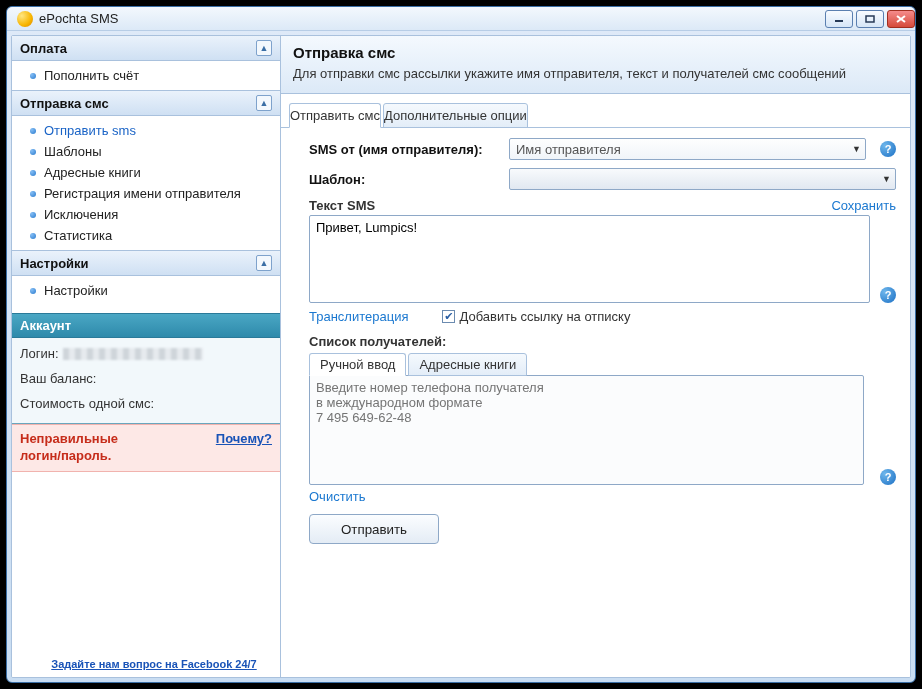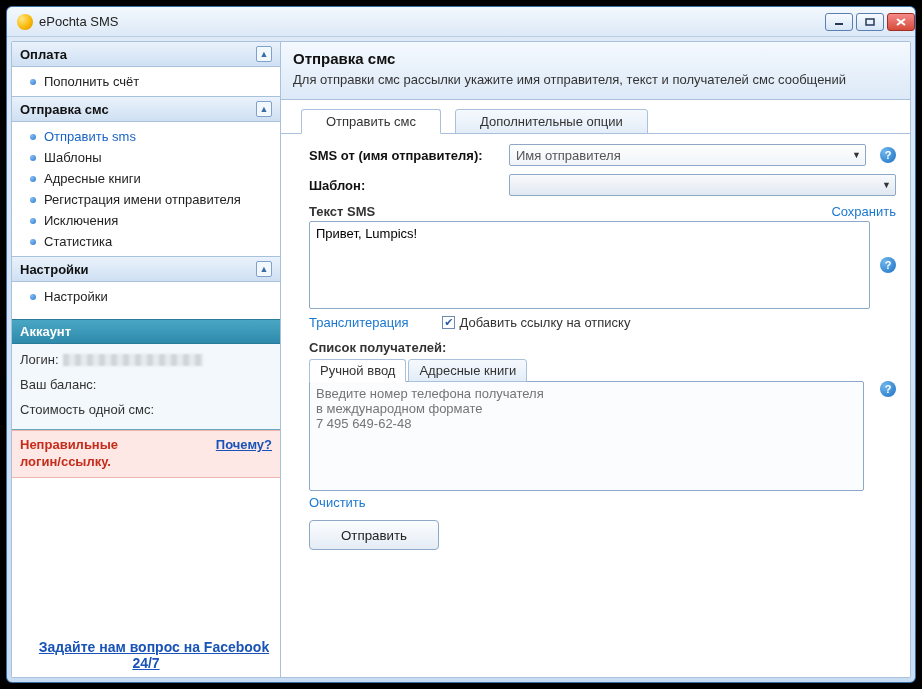--- a/index.html
+++ b/index.html
@@ -14,21 +14,21 @@
   }
   .window {
     position: absolute; inset: 6px;
     background: linear-gradient(#dfeaf8, #c9ddf2);
     border: 1px solid #3a6ea5;
     border-radius: 6px;
     box-shadow: 0 0 6px rgba(0,0,0,0.6);
     display: flex; flex-direction: column;
   }
   .titlebar {
-    height: 30px;
+    height: 24px;
     display: flex; align-items: center;
     padding: 0 0 0 10px;
     background: linear-gradient(#f3f8fd, #dce9f7);
     border-bottom: 1px solid #b7cde6;
     border-radius: 6px 6px 0 0;
   }
   .titlebar .app-icon {
     width: 16px; height: 16px; margin-right: 6px;
     border-radius: 50%;
     background: radial-gradient(circle at 30% 30%, #ffe680 0%, #f7b500 60%, #d98200 100%);
@@ -119,21 +119,21 @@
     padding: 6px 8px;
     display: flex; justify-content: space-between; align-items: flex-start;
   }
   .error-box .err-text { color: #c62c1a; font-weight: bold; line-height: 1.3; }
   .error-box .why { color: #1953b7; text-decoration: underline; font-weight: bold; }
   .fb-link {
     padding: 10px 8px 6px 8px;
     text-align: center;
   }
   .fb-link a {
-    color: #1953b7; text-decoration: underline; font-size: 14px; font-weight: bold; margin-left: 16px;
+    color: #1953b7; text-decoration: underline; font-size: 11px; font-weight: bold; margin-left: 16px;
   }
 
   .main {
     flex: 1;
     display: flex; flex-direction: column;
     background: #fff;
   }
   .panel-header {
     background: linear-gradient(#f4f9fe,#dce9f7);
     border-bottom: 1px solid #a9c1dd;
@@ -142,29 +142,28 @@
   .panel-header h2 { margin: 0 0 4px 0; font-size: 15px; font-weight: bold; color: #111; }
   .panel-header p { margin: 0; color: #333; line-height: 1.4; }
 
   .tabs {
     display: flex; align-items: flex-end;
     padding: 8px 8px 0 8px;
     border-bottom: 1px solid #a9c1dd;
     gap: 0;
   }
   .tab {
-    padding: 4px 24px;
+    padding: 4px 0;
     border: 1px solid #a9c1dd;
     background: linear-gradient(#f5f9fd,#e3edf8);
     border-radius: 3px 3px 0 0;
     color: #333;
     margin-right: 2px;
     position: relative;
     bottom: -1px;
-    margin-left: 12px;
   }
   .tab.active {
     background: #fff;
     border-bottom: 1px solid #fff;
   }
   .form-area {
     padding: 10px 14px 10px 28px;
     flex: 1;
     overflow: auto;
   }
@@ -186,21 +185,21 @@
     width: 16px; height: 16px; border-radius: 50%;
     background: radial-gradient(circle at 30% 30%, #6fb7ec, #1b6fc4);
     color: #fff; font-size: 11px; font-weight: bold;
     display: flex; align-items: center; justify-content: center;
     flex-shrink: 0;
     margin-left:4px;
   }
   .field-label-row { display: flex; justify-content: space-between; align-items: flex-end; margin-top:6px;}
   .field-label-row .lbl { font-weight: bold; }
   .link { color: #1b78d0; cursor: pointer; }
-  .textarea-wrap { display:flex; align-items:center; gap:6px; margin-top:2px;}
+  .textarea-wrap { display:flex; align-items:flex-end; gap:6px; margin-top:2px;}
   textarea.sms-text {
     flex:1;
     height: 88px;
     border: 1px solid #8ea8c7;
     border-radius: 2px;
     padding: 4px 6px;
     font-family: inherit; font-size: 13px;
     resize: none;
     background: #fff;
     overflow-y: scroll;
@@ -218,21 +217,21 @@
     padding: 3px 10px;
     border: 1px solid #a9c1dd;
     background: linear-gradient(#f5f9fd,#e3edf8);
     border-radius: 3px 3px 0 0;
     margin-right: 2px;
     position: relative;
     z-index:1;
   }
   .inner-tab.active { background:#fff; border-bottom-color:#fff; }
   .recipients-box {
-    display:flex; align-items:flex-start; gap:12px;
+    display:flex; align-items:flex-end; gap:12px;
     margin-top:-1px;
   }
   textarea.recipients {
     flex:1;
     height: 110px;
     border: 1px solid #8ea8c7;
     border-radius: 0 2px 2px 2px;
     padding: 4px 6px;
     font-family: inherit; font-size: 13px;
     resize: none;
@@ -354,21 +353,21 @@
           <span>Ваш баланс:</span>
         </div>
         <div class="acct-row">
           <span>Стоимость одной смс:</span>
         </div>
       </div>
 
       <div class="error-box">
         <div class="err-text">
           <span>Неправильные</span><br>
-          <span>логин/ссылку.</span>
+          <span>логин/пароль.</span>
         </div>
         <span class="why">Почему?</span>
       </div>
 
       <div style="flex:1"></div>
 
       <div class="fb-link">
         <a>Задайте нам вопрос на Facebook 24/7</a>
       </div>
     </div>

